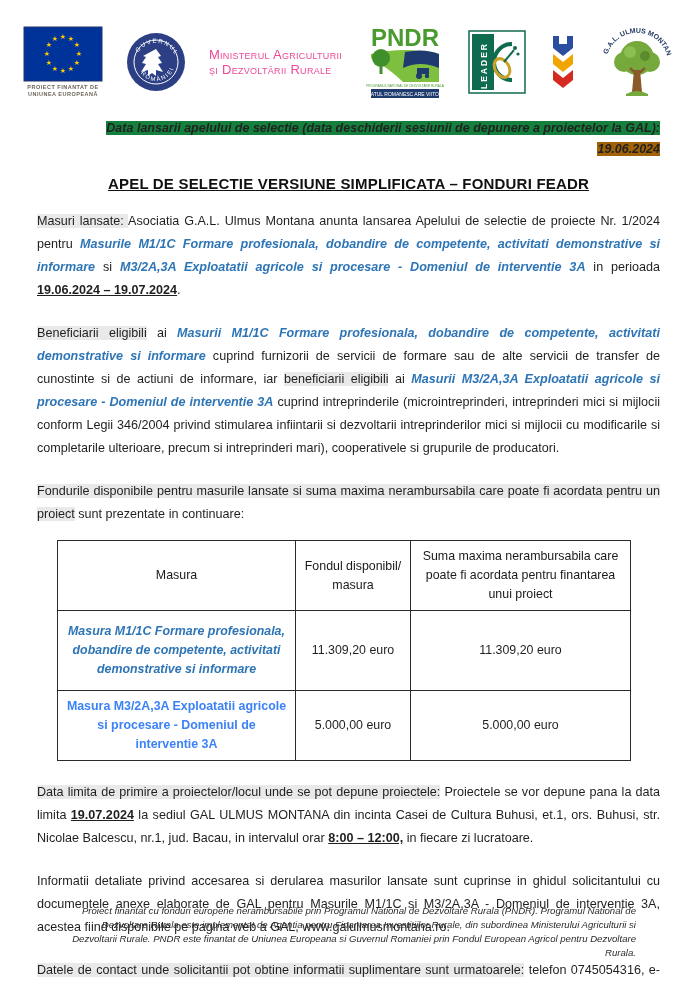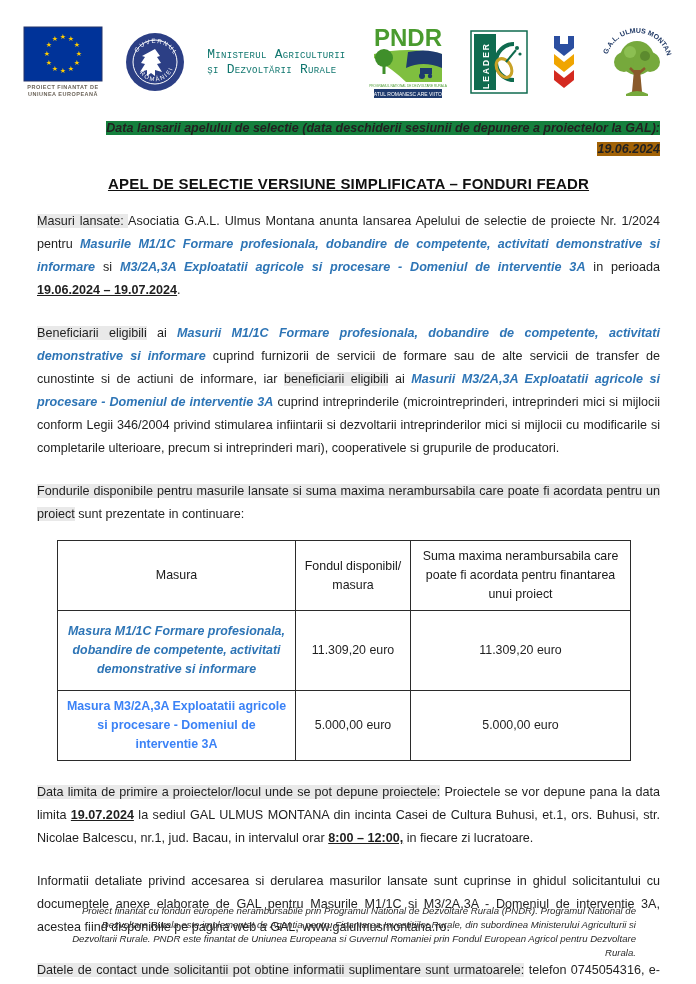--- a/index.html
+++ b/index.html
@@ -4,21 +4,21 @@
 <style>
   * { margin:0; padding:0; box-sizing:border-box; }
   html,body { background:#fff; }
   body { width:696px; height:984px; font-family:"Liberation Sans", sans-serif; color:#212121; position:relative; overflow:hidden; }
   .page { width:696px; height:984px; padding:12px 36px 0 37px; position:relative; }
 
   
   .logo-row { display:flex; align-items:center; justify-content:space-between; height:92px; margin:4px -14px 0 -14px; }
   .logo { display:flex; flex-direction:column; align-items:center; }
   .eu-caption { font-size:5.5px; letter-spacing:.5px; color:#6b6358; text-align:center; line-height:7px; margin-top:2px; font-weight:bold; }
-  .ministry-text { font-family:Liberation Mono, monospace; font-variant:small-caps; color:#0f766e; font-size:13px; line-height:15px; letter-spacing:.3px; }
+  .ministry-text { font-family:Liberation Sans, sans-serif; font-variant:small-caps; color:#ec4899; font-size:13px; line-height:15px; letter-spacing:.3px; }
   .afir-tag { color:#2b4ea0; font-size:8px; line-height:9px; }
 
   
   .date-block { margin:10px 0 0 52px; text-align:right; font-size:12.5px; line-height:21px; }
   .date-block .lbl { font-weight:bold; font-style:italic; background:#15803d; }
   .date-block .dt { font-weight:bold; font-style:italic; background:#a16207; }
 
   
   h1.title { text-align:center; font-size:15px; letter-spacing:.2px; margin-top:15px; color:#111; }
   h1.title span { text-decoration:underline; }

